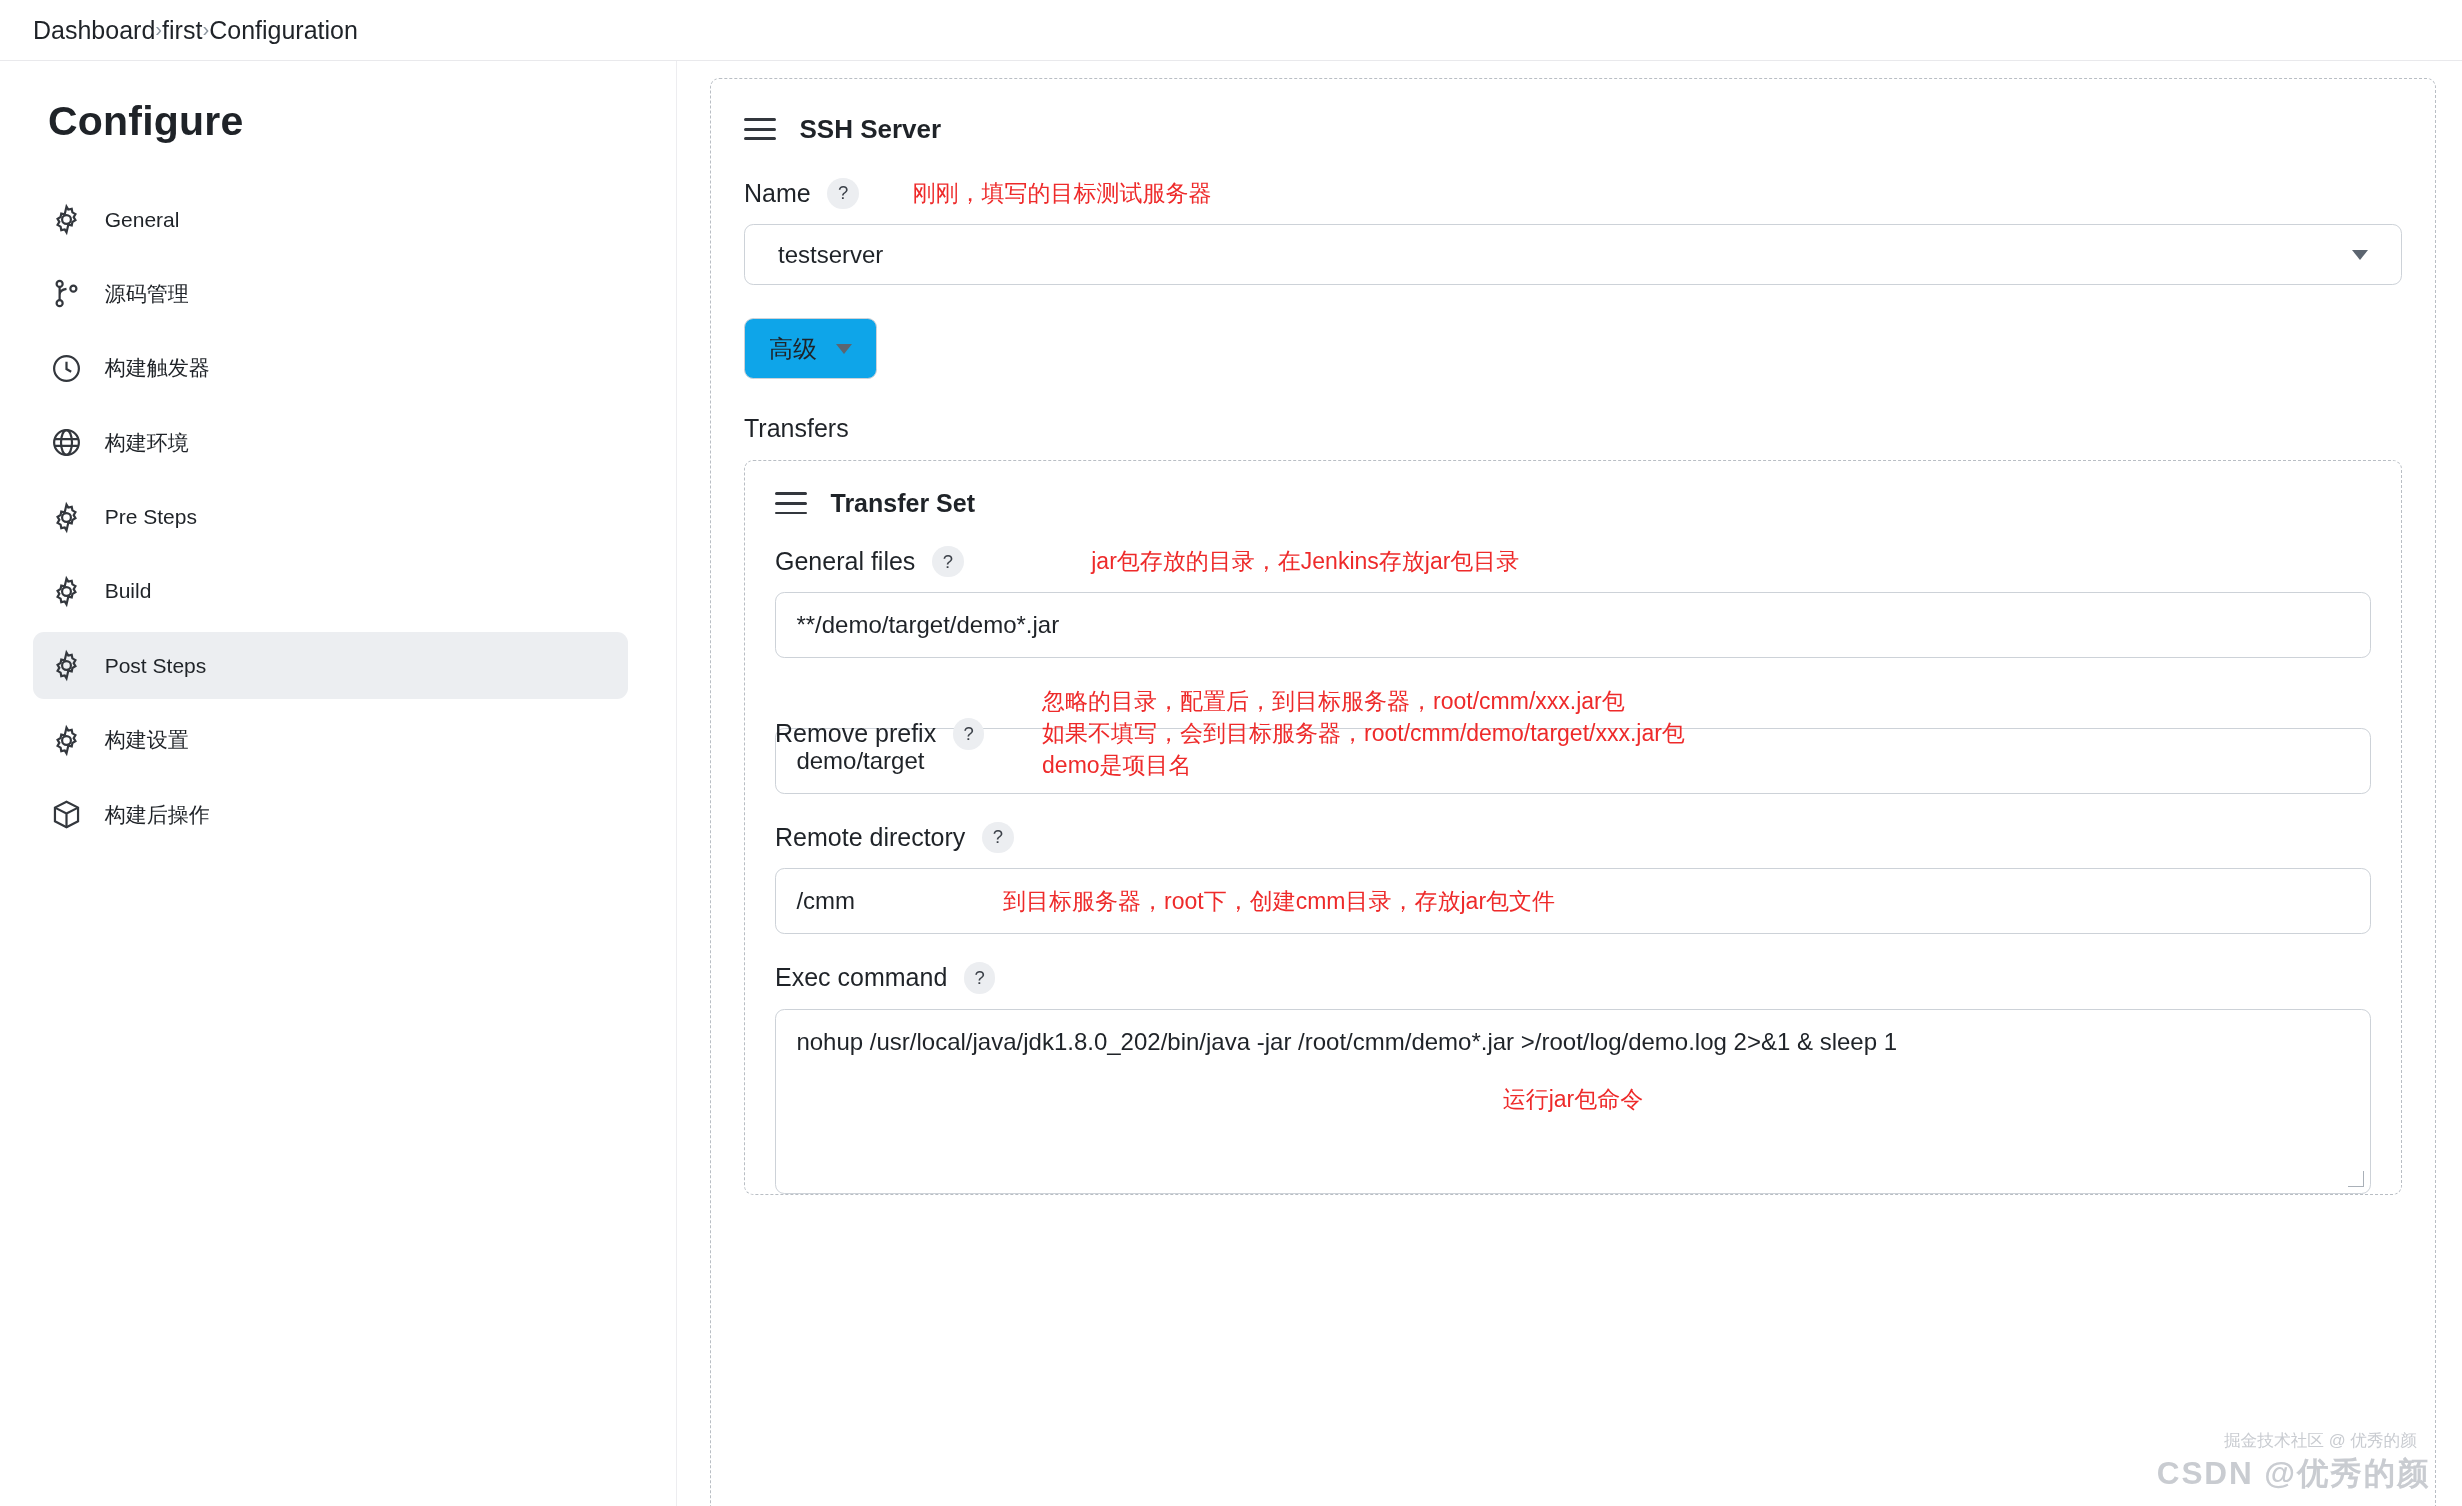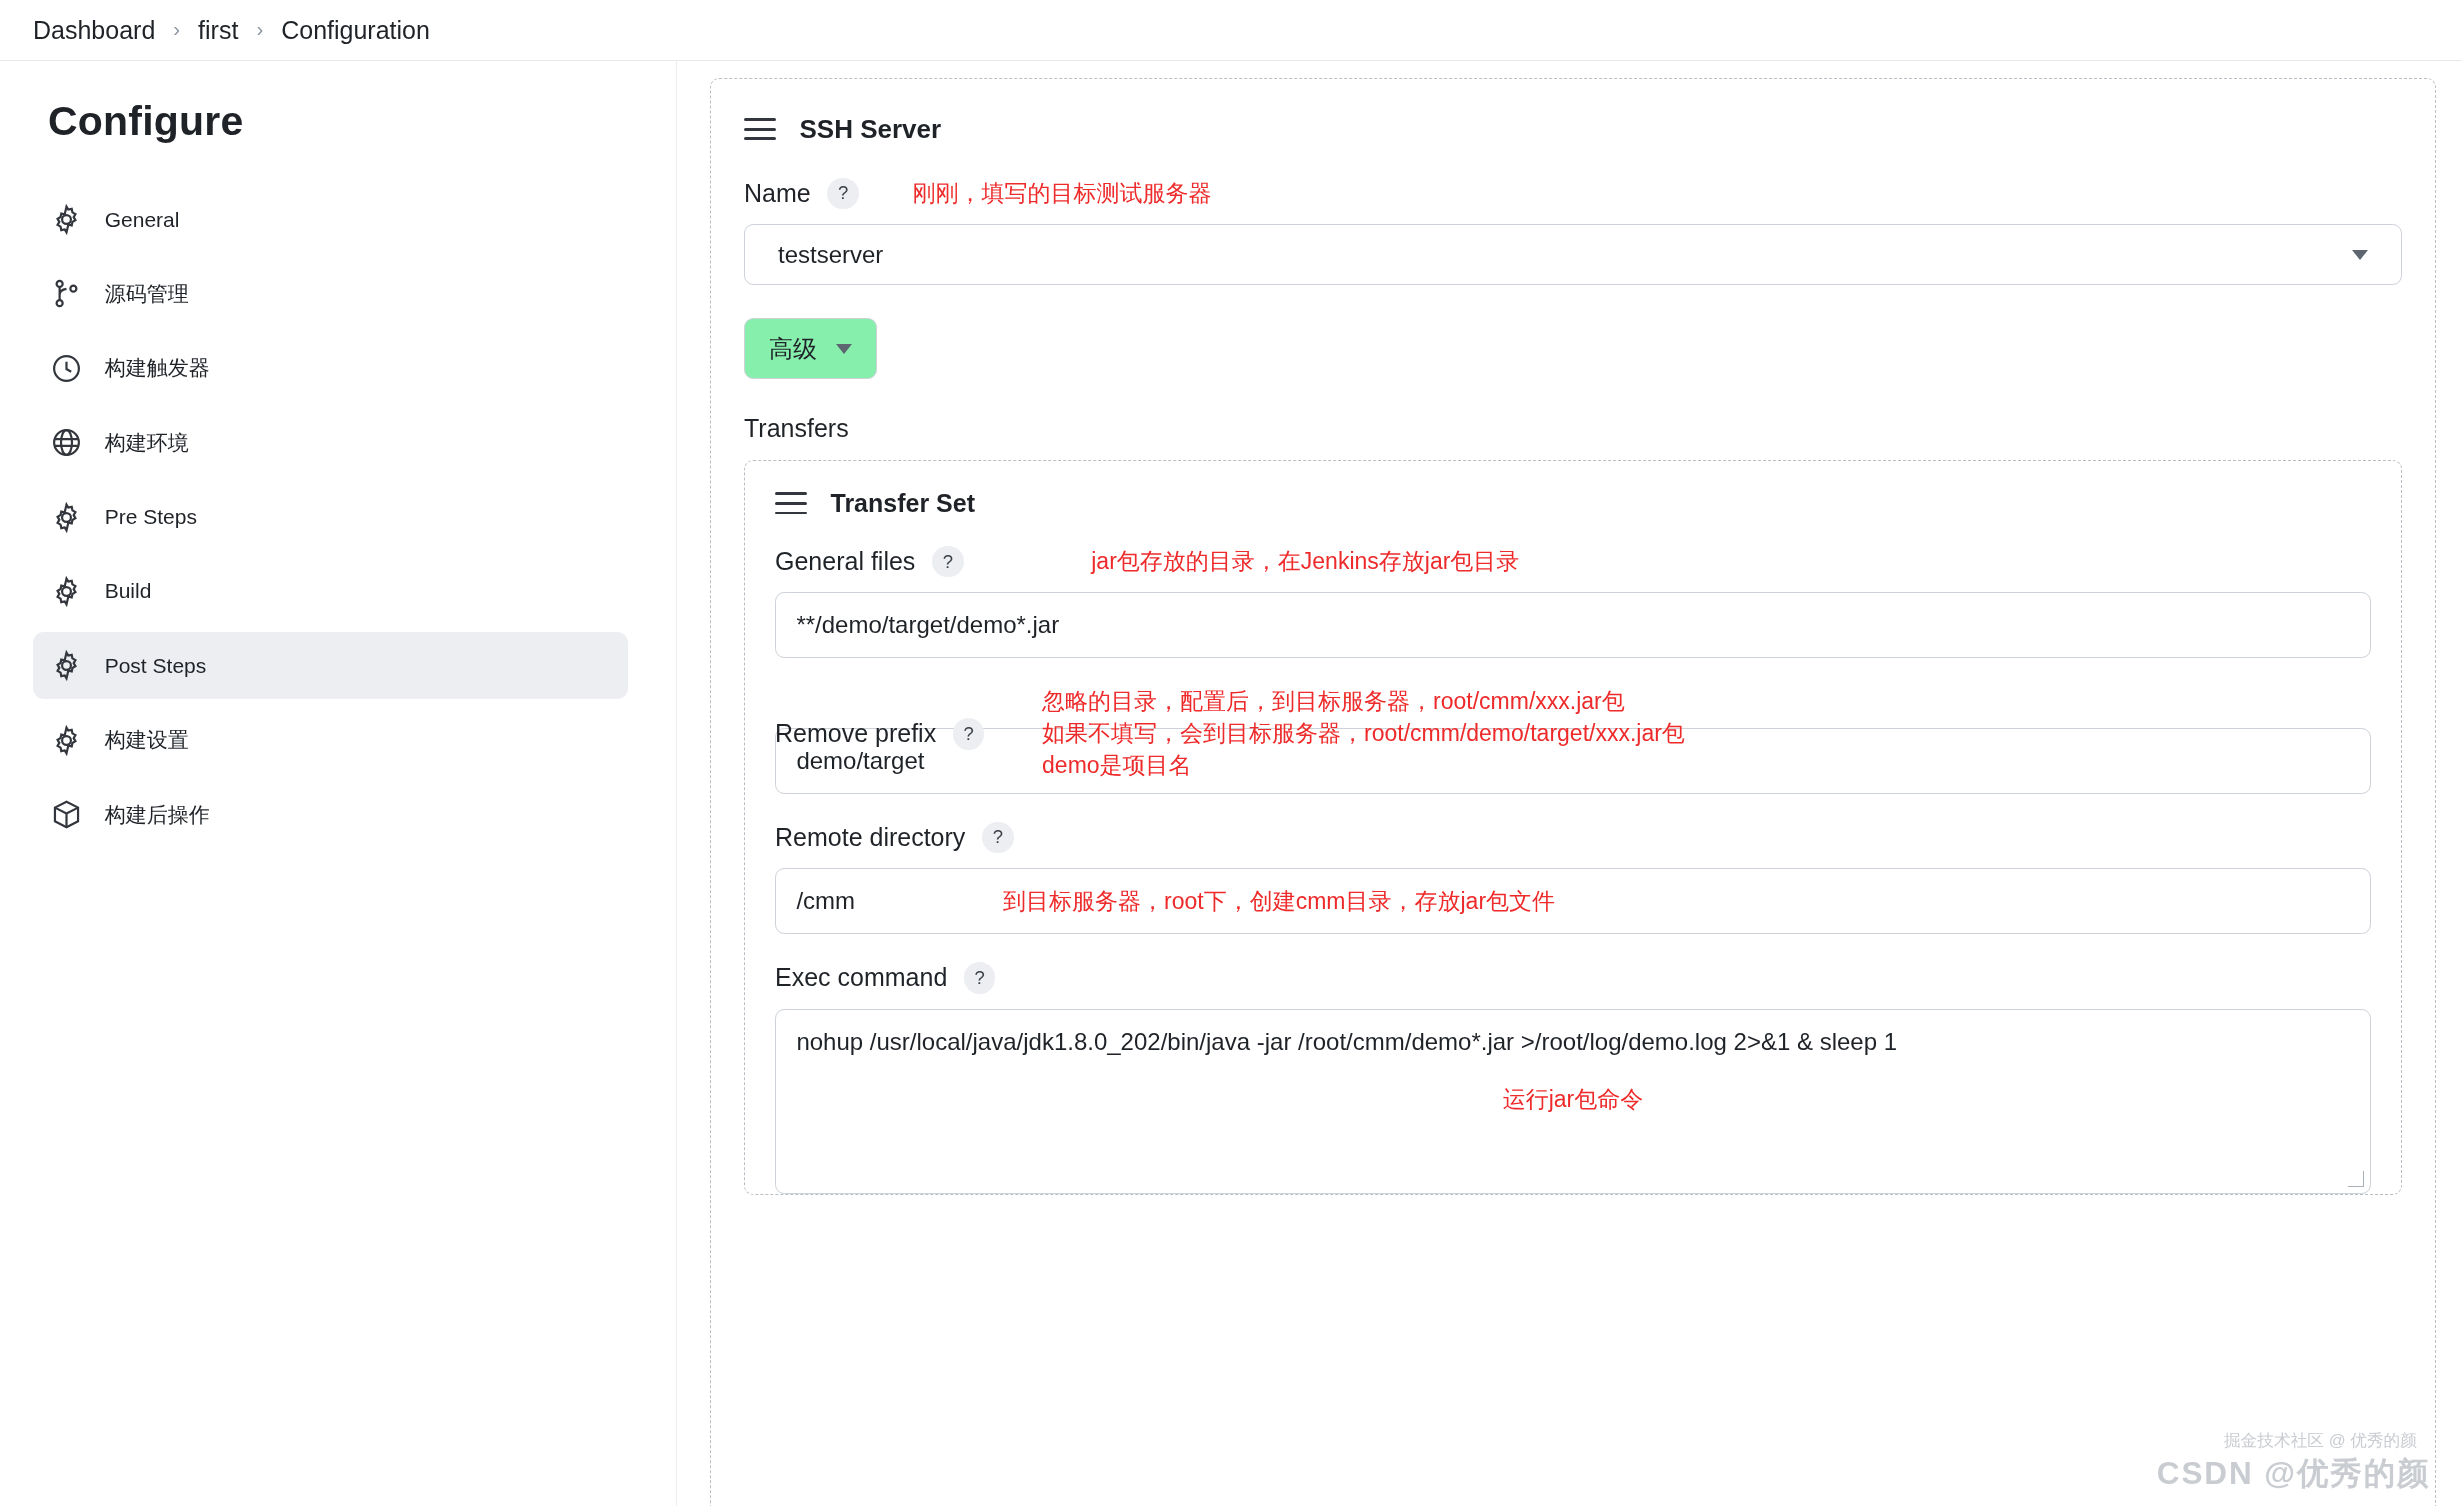--- a/index.html
+++ b/index.html
@@ -15,21 +15,21 @@
     overflow: hidden;
     position: relative;
   }
 
   
   .breadcrumb {
     height: 61px;
     display: flex;
     align-items: center;
     padding-left: 33px;
-    gap: 18px;
+    gap: 0;
     font-size: 25px;
     color: #1f2328;
     border-bottom: 0.9px solid #e9e9ec;
     box-sizing: border-box;
   }
   .breadcrumb .crumb {
     color: #1f2328;
     text-decoration: none;
     white-space: nowrap;
   }
@@ -185,21 +185,21 @@
 
   .adv-btn {
     margin-top: 33px;
     display: inline-flex;
     align-items: center;
     gap: 18.5px;
     height: 59px;
     padding: 0 24px;
     border: 0.9px solid #cdd2d8;
     border-radius: 9.3px;
-    background: #86efac;
+    background: #0ea5e9;
     font-size: 24px;
     cursor: pointer;
   }
 
   .transfers-label {
     margin-top: 35px;
     font-size: 25px;
     color: #1f2328;
   }
 

